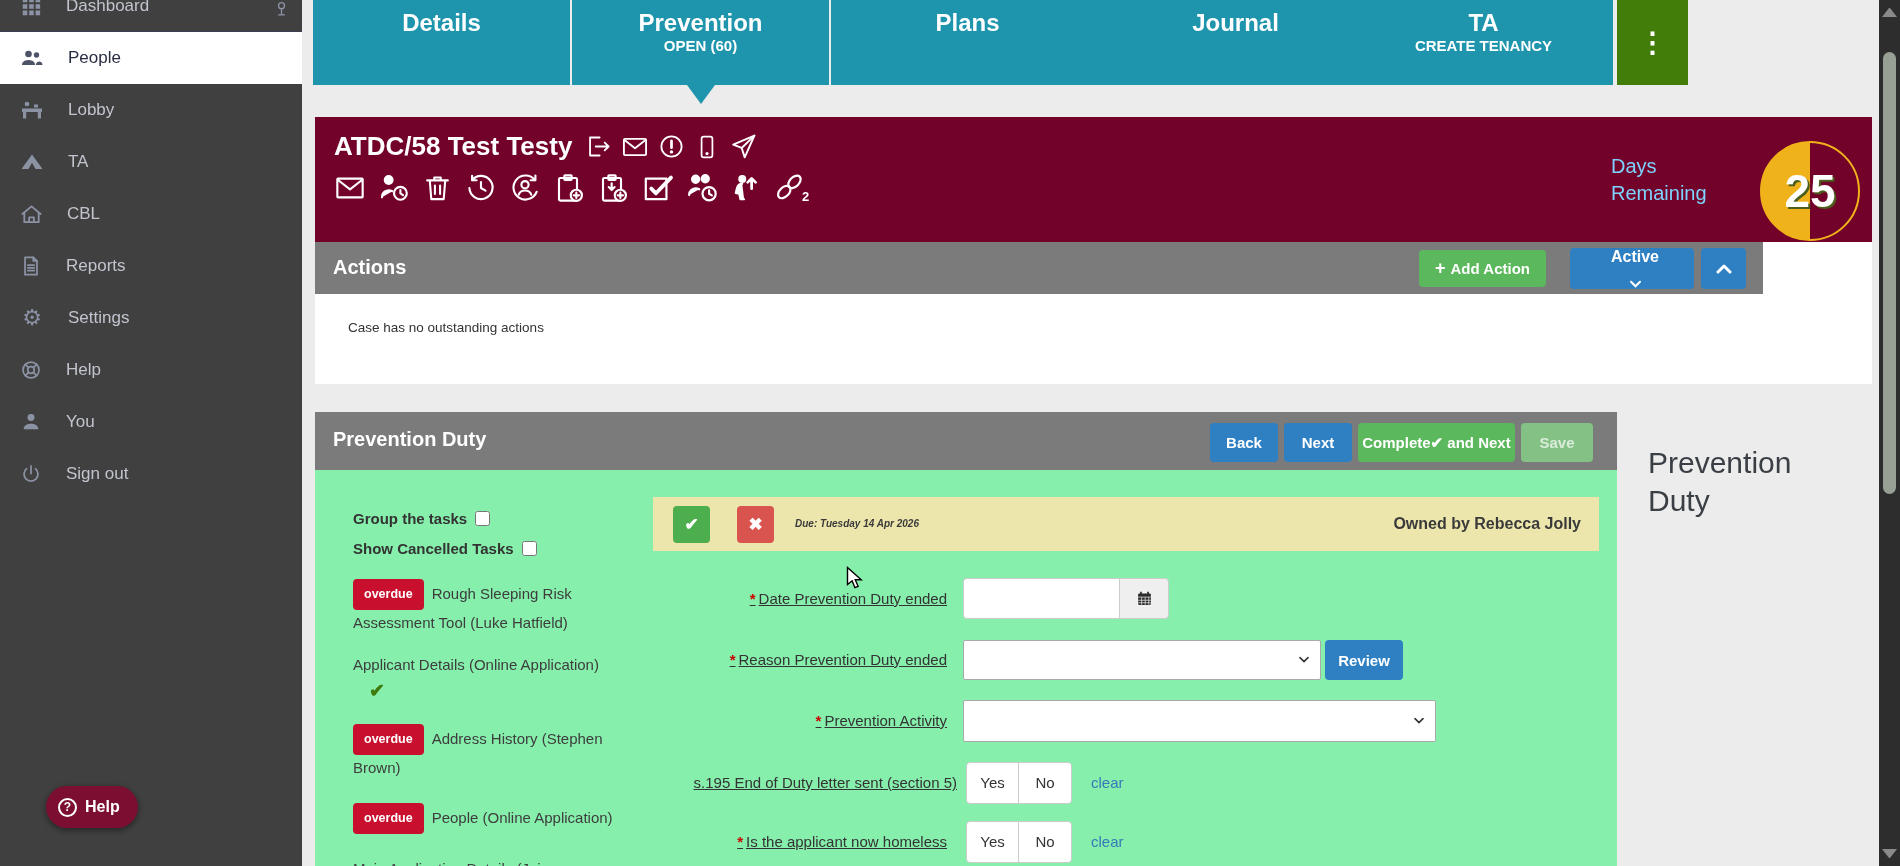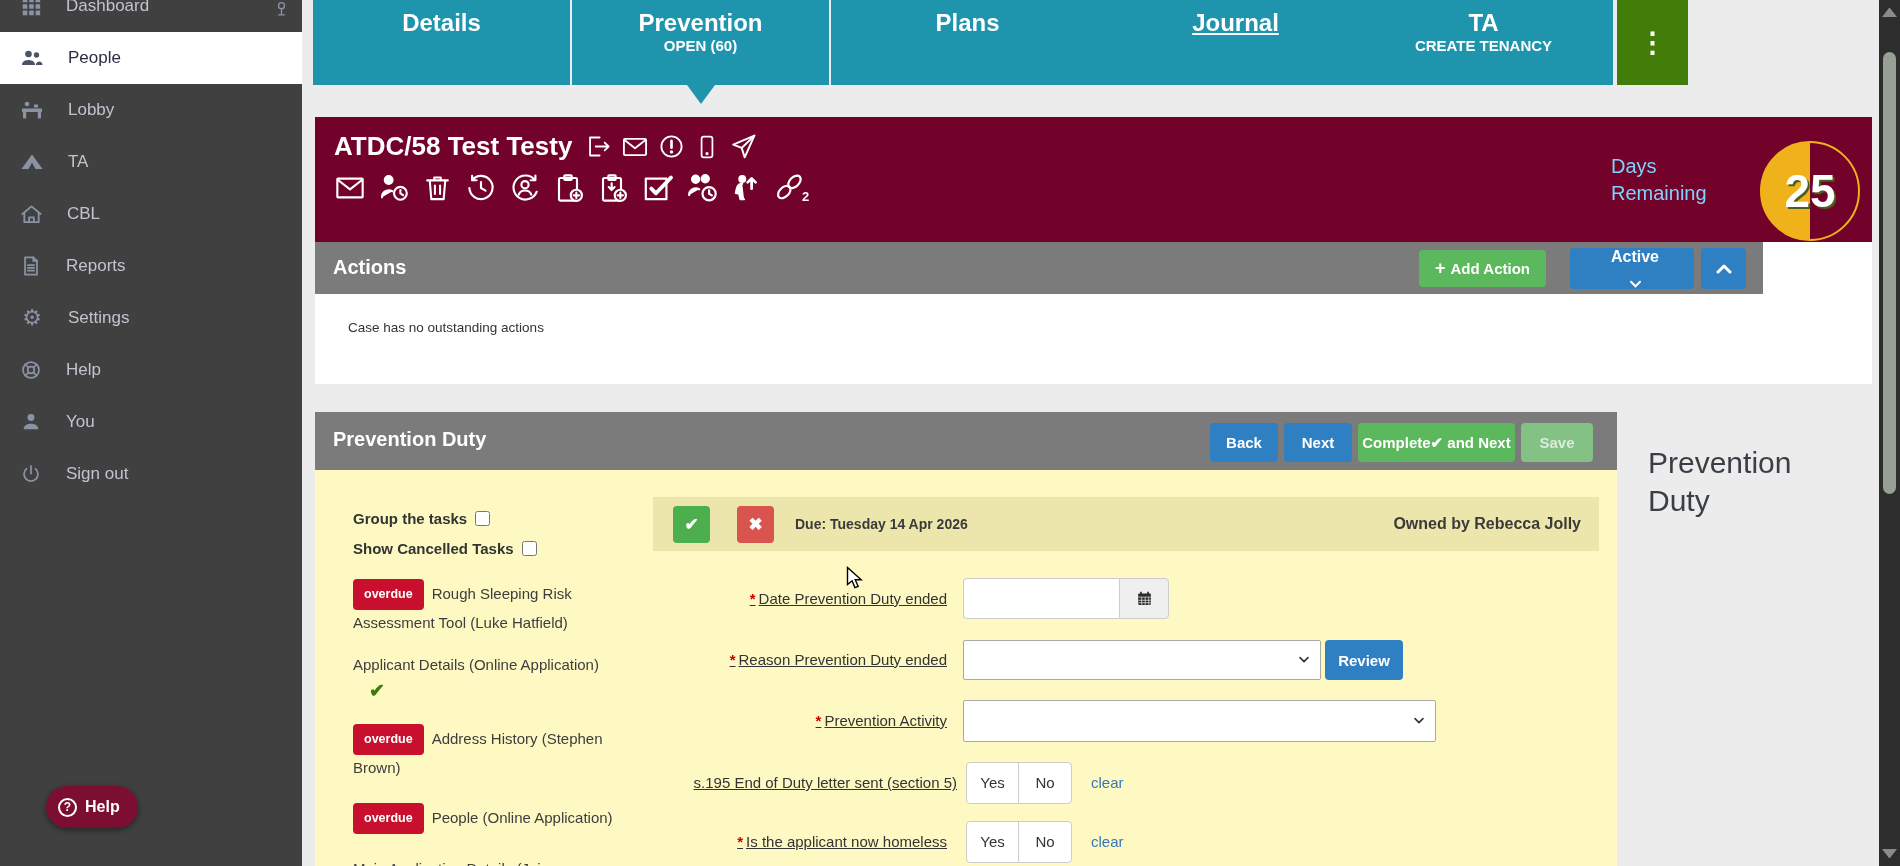--- a/index.html
+++ b/index.html
@@ -65,37 +65,37 @@
   
   .pd-bar { position:absolute; left:315px; top:412px; width:1302px; height:58px; background:#7b7b7b; }
   .pd-title { position:absolute; left:18px; top:16px; color:#fff; font-size:20px; font-weight:bold; }
   .pd-bar .btn { position:absolute; top:11px; height:39px; font-size:15px; font-weight:bold; }
   .b-back { left:895px; width:68px; }
   .b-next { left:969px; width:68px; }
   .b-complete { left:1043px; width:157px; }
   .b-save { left:1206px; width:72px; background:#84c184; color:#d9ecd9; cursor:default; }
   .side-title { position:absolute; left:1648px; top:444px; width:185px; color:#3a3e45; font-size:30px; line-height:38px; }
 
-  .pd-panel { position:absolute; left:315px; top:470px; width:1302px; height:396px; background:#fef9c3; overflow:hidden; }
+  .pd-panel { position:absolute; left:315px; top:470px; width:1302px; height:396px; background:#86efac; overflow:hidden; }
   .tasks-col { position:absolute; left:0; top:0; width:330px; padding:40px 10px 0 38px; }
   .chk-row { display:flex; align-items:center; gap:8px; margin-bottom:13px; }
   .chk-row .cl { font-size:15px; font-weight:bold; color:#333; }
   .chk-row input { width:15px; height:15px; cursor:pointer; }
   .task { margin-top:22px; font-size:15px; color:#3d3d3d; line-height:26px; cursor:pointer; }
   .task .badge { display:inline-block; background:#c8102e; color:#fff; font-size:12.5px; font-weight:bold;
     padding:2px 11px 3px; border-radius:4px; margin-right:8px; vertical-align:1px; }
   .task .done { display:block; color:#3e7a0e; font-size:19px; font-weight:bold; margin:2px 0 0 16px; line-height:22px; }
   .t-gap { margin-top:16px; }
 
   .banner { position:absolute; left:338px; top:27px; width:946px; height:54px; background:#ece6ac; }
   .banner .sq { position:absolute; top:9px; width:37px; height:37px; border-radius:4px; color:#fff; font-size:17px; font-weight:bold;
     display:flex; align-items:center; justify-content:center; }
   .sq-check { left:20px; background:#4cae4c; }
   .sq-x { left:84px; background:#d9534f; }
-  .banner .due { position:absolute; left:142px; top:0; line-height:54px; font-size:14px; font-weight:bold; color:#3a3a3a; }
+  .banner .due { position:absolute; left:142px; top:0; line-height:54px; font-size:10px; font-weight:bold; color:#3a3a3a;font-style:italic; }
   .banner .owner { position:absolute; right:18px; top:0; line-height:54px; font-size:16px; font-weight:bold; color:#3a3a3a; }
 
   .frow { position:absolute; }
   .flabel { position:absolute; width:330px; text-align:right; font-size:15px; color:#333;text-decoration:underline; }
   .flabel .ast { color:#c00; font-weight:bold; margin-right:3px; }
   .date-input { position:absolute; left:648px; width:156px; height:41px; border:1px solid #ccc; border-right:none;
     border-radius:4px 0 0 4px; padding:0 8px; font-size:14px; background:#fff; }
   .cal-btn { position:absolute; left:804px; width:50px; height:41px; background:#efefef; border:1px solid #ccc;
     border-radius:0 4px 4px 0; display:flex; align-items:center; justify-content:center; cursor:pointer; }
   .sel { position:absolute; left:648px; background:#fff; border:1px solid #a9a9a9; border-radius:2px; cursor:pointer; }
@@ -208,21 +208,21 @@
     <div class="tl">Details</div>
   </div>
   <div class="tab" style="left:572px; width:257px;">
     <div class="tl">Prevention</div>
     <div class="ts">OPEN (60)</div>
   </div>
   <div class="tab-pointer"></div>
   <div class="tab" style="left:831px; width:273px;">
     <div class="tl">Plans</div>
   </div>
-  <div class="tab" style="left:1097px; width:277px;text-decoration:underline;">
+  <div class="tab" style="left:1097px; width:277px;">
     <div class="tl">Journal</div>
   </div>
   <div class="tab" style="left:1354px; width:259px;">
     <div class="tl">TA</div>
     <div class="ts">CREATE TENANCY</div>
   </div>
   <div class="kebab">
     <span>⋮</span>
   </div>
 

